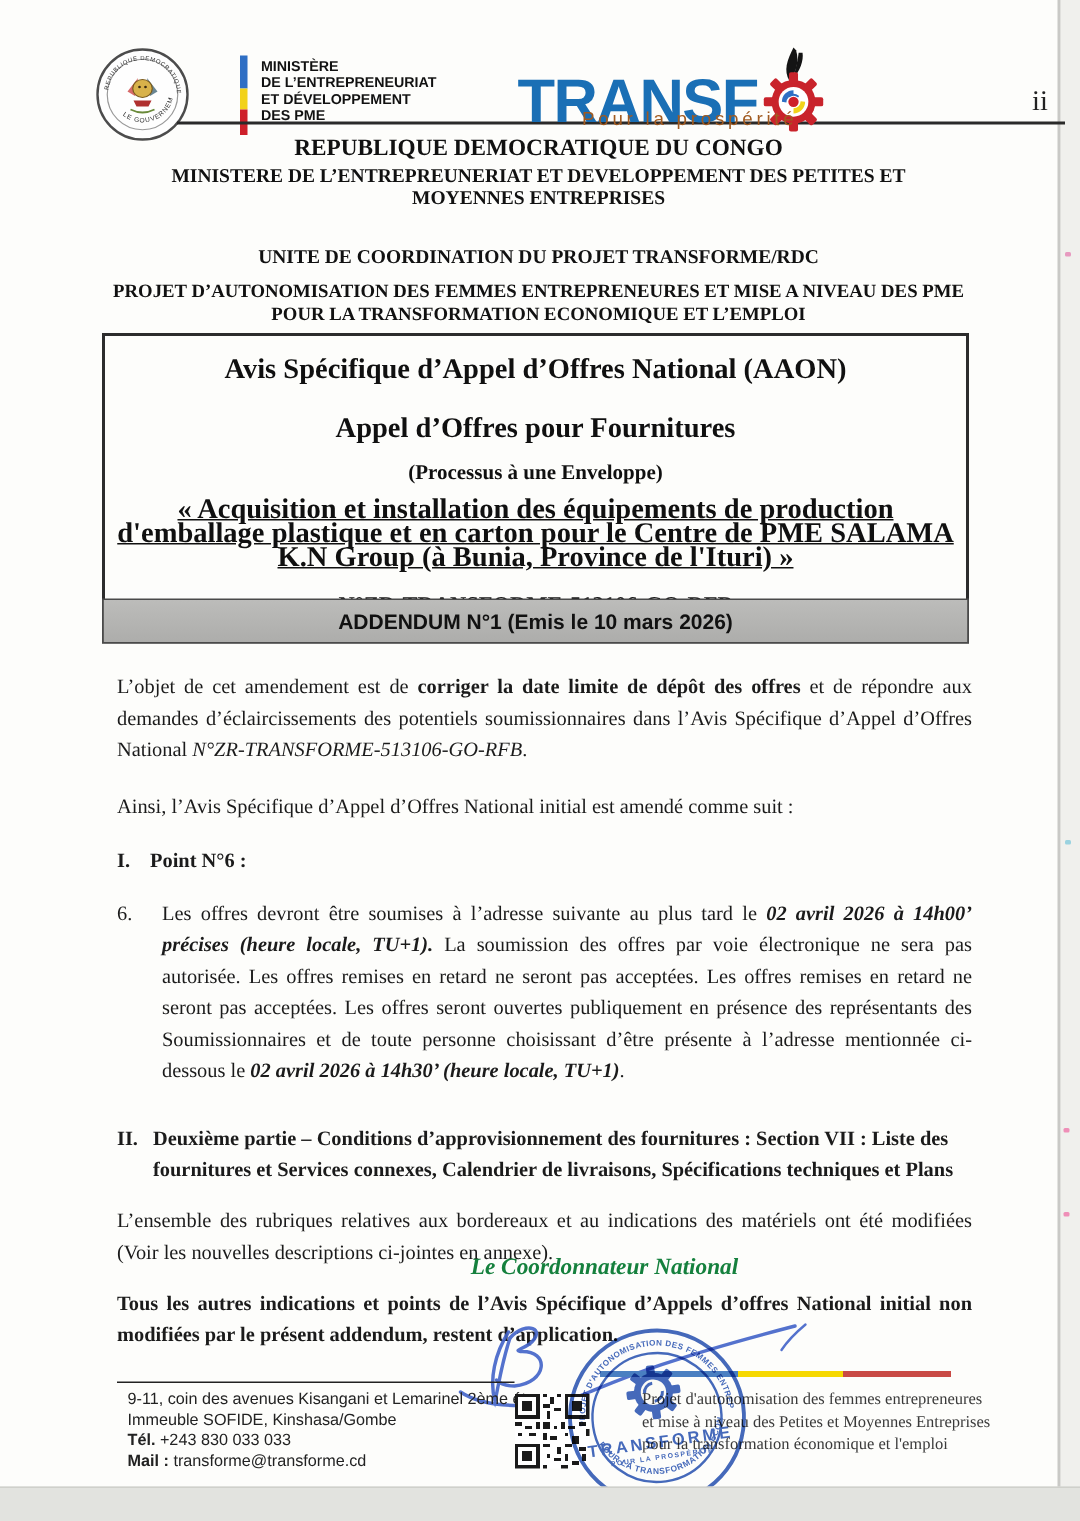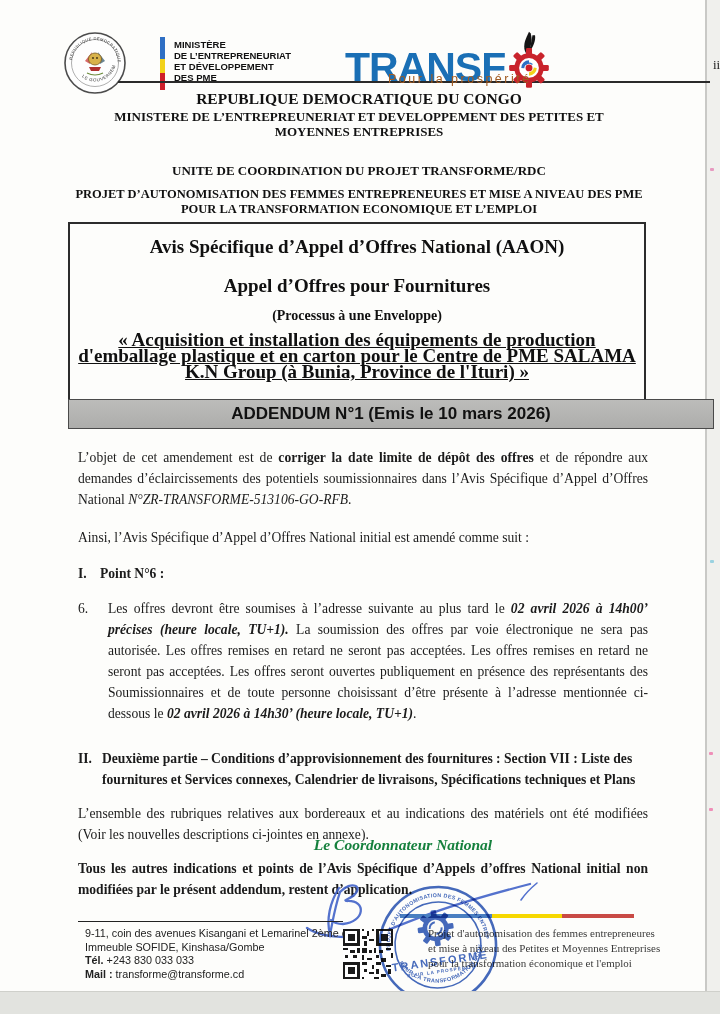--- a/index.html
+++ b/index.html
@@ -10,21 +10,21 @@
   .edge-right{left:705px;top:0;width:2px;height:1014px;background:#c9c9c6;}
   .edge-right2{left:707px;top:0;width:13px;height:1014px;background:#f0f0ed;}
   .speck{width:4px;height:3px;border-radius:1px;}
   .bottom-strip{left:0;top:991px;width:720px;height:23px;background:#e2e3df;border-top:1px solid #cfd0cb;}
   
   .ministry{left:174px;top:39px;width:150px;font-family:"Liberation Sans",sans-serif;
             font-weight:bold;font-size:9.5px;line-height:11px;color:#111;}
   .flag-stripe{left:160px;top:37px;width:5px;height:53px;}
   .flag-stripe div{width:5px;}
   .head-rule{left:118px;top:81px;width:592px;height:1.5px;background:#2a2a2a;}
-  .page-num{left:713px;top:57px;font-size:13px;color:#222;}
+  .page-num{left:688px;top:57px;font-size:19px;color:#222;}
   .logo{left:345px;top:36px;display:flex;align-items:center;
         font-family:"Liberation Sans",sans-serif;font-weight:bold;font-size:41px;
         letter-spacing:-1px;line-height:40px;}
   .logo .blue{color:#1a6fb5;}
   .tagline{left:388px;top:72px;font-family:"Liberation Sans",sans-serif;font-size:12.5px;
            letter-spacing:2.5px;color:#a05a20;}
   .center-head{left:68px;top:90px;width:582px;text-align:center;font-weight:bold;color:#111;}
   .center-head .l1{font-size:15.5px;line-height:17px;}
   .center-head .l2{font-size:13px;line-height:14.5px;margin:3px auto 0;max-width:562px;}
   .center-head .l3{font-size:13px;line-height:15px;margin-top:24px;}
@@ -32,23 +32,23 @@
   .center-head .l5{font-size:12.5px;margin-top:11px;}
   
   .notice-box{left:68px;top:222px;width:578px;border:2px solid #2c2c2c;background:#fdfdfb;
               text-align:center;font-weight:bold;color:#101010;padding:10px 2px 14px;box-sizing:border-box;}
   .nb1{font-size:19px;margin-top:2px;}
   .nb2{font-size:19px;margin-top:17px;}
   .nb3{font-size:14px;margin-top:11px;}
   .nb4{font-size:19px;line-height:16px;margin:8px auto 16px;max-width:560px;text-decoration:underline;}
   .nb5{font-size:15px;margin-top:11px;}
   
-  .banner{left:68px;top:399px;width:646px;height:30px;background:linear-gradient(180deg,#bcbcba,#adadab);
+  .banner{left:68px;top:399px;width:578px;height:30px;background:linear-gradient(180deg,#bcbcba,#adadab);
           border:1.5px solid #4a4a4a;display:flex;align-items:center;justify-content:center;
-          font-family:"Liberation Sans",sans-serif;font-weight:bold;font-size:17px;color:#111;box-sizing:border-box;}
+          font-family:"Liberation Sans",sans-serif;font-weight:bold;font-size:14px;color:#111;box-sizing:border-box;}
   
   .bodytxt{left:78px;top:447px;width:570px;font-size:13.6px;line-height:21px;color:#1b1b1b;}
   .jp{text-align:justify;margin:0;}
   .b{font-weight:bold;}
   .i{font-style:italic;}
   .bi{font-weight:bold;font-style:italic;}
   .p2{margin-top:17px;}
   .h1{margin-top:15px;font-weight:bold;}
   .h1 .rn{display:inline-block;width:22px;}
   .item6{margin-top:14px;display:flex;}

